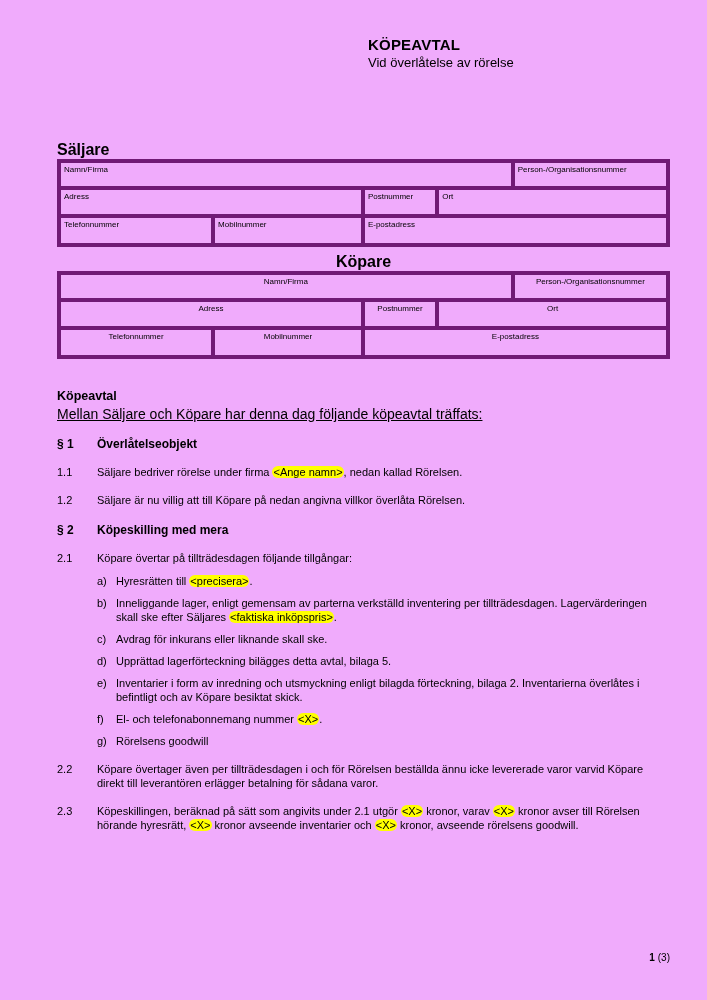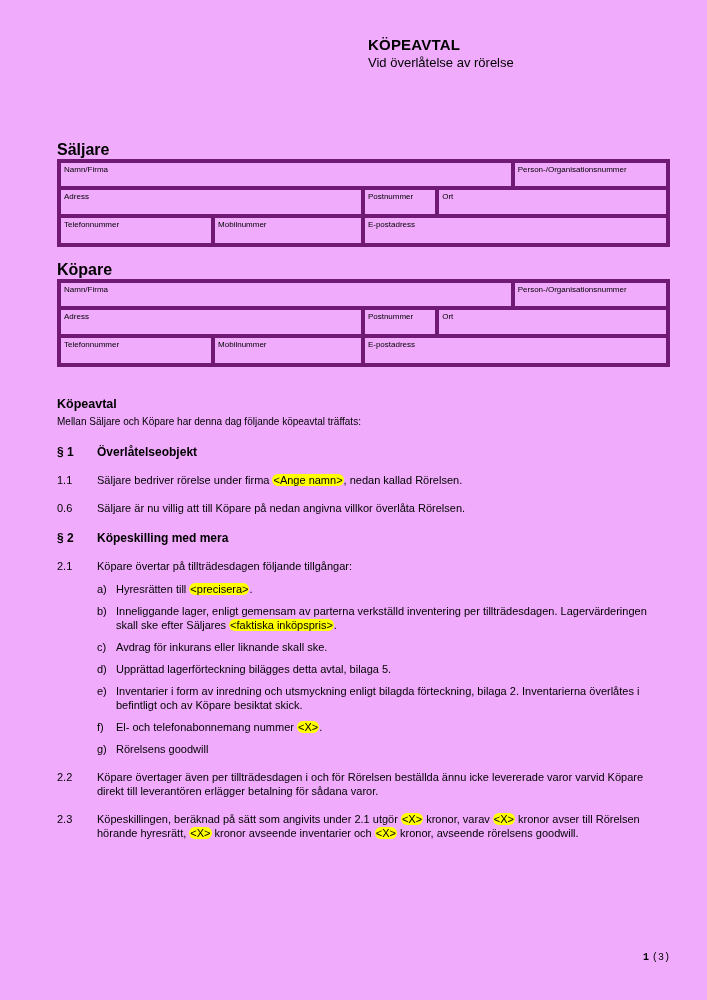--- a/index.html
+++ b/index.html
@@ -17,57 +17,57 @@
     overflow: hidden;
   }
 
   
   .titleblock { margin-left: 311px; }
   .doc-title { font-size: 15px; font-weight: bold; line-height: 18px; letter-spacing: .2px; }
   .doc-subtitle { font-size: 13px; line-height: 16px; margin-top: 1px; }
 
   
   .party-seller { margin-top: 72px; }
-  .party-buyer  { margin-top: 16px; }
+  .party-buyer  { margin-top: 8px; text-align: center; }
   .party-label { font-size: 16px; font-weight: bold; line-height: 13px; margin-bottom: 3px; }
   table.form { width: 100%; border-collapse: collapse; table-layout: fixed; }
   table.form td {
     border: 4px solid #701a75;
     font-size: 8px;
     line-height: 9px;
     padding: 2px 3px;
     vertical-align: top;
     overflow: hidden;
     white-space: nowrap;
   }
   tr.r1 td { height: 27px; }
   tr.r2 td { height: 28px; }
   tr.r3 td { height: 29px; }
 
   
   .agreement { margin-top: 30px; }
   .agr-heading { font-size: 12.5px; font-weight: bold; line-height: 15px; }
-  .agr-intro { font-size: 10px; line-height: 14px; margin-top: 3px; }
+  .agr-intro { font-size: 14px; line-height: 14px; margin-top: 3px; text-decoration: underline; }
 
   .sec-heading { display: flex; font-size: 12px; font-weight: bold; line-height: 14px; margin-top: 16px; margin-bottom: 14px; }
   .sec-num { width: 40px; flex: none; }
 
   .clause { display: flex; font-size: 11px; line-height: 14px; margin-bottom: 14px; }
   .clause-num { width: 40px; flex: none; }
   .clause-body { flex: 1; }
 
   .subitems { margin-top: 9px; }
   .subitem { display: flex; margin-bottom: 8px; font-size: 11px; line-height: 14px; }
   .subitem:last-child { margin-bottom: 0; }
   .subitem-letter { width: 19px; flex: none; }
   .subitem-body { flex: 1; }
 
   mark.ph { background: #ffff00; color: #000000; padding: 0 1px; border-radius: 6px; }
 
-  .page-number { position: absolute; right: 37px; bottom: 36px; font-size: 10px; line-height: 12px; font-family: Liberation Mono, monospace; }
+  .page-number { position: absolute; right: 37px; bottom: 36px; font-size: 10px; line-height: 12px; }
   .page-number .cur { font-weight: bold; }
   .page-number .tot { margin-left: 3px; }
 </style>
 </head>
 <body>
 
 <div class="page">
 
   <div class="titleblock">
     <div class="doc-title">KÖPEAVTAL</div>
@@ -140,21 +140,21 @@
         <span class="sec-num">§ 1</span>
         <span>Överlåtelseobjekt</span>
       </div>
 
     <div class="clause">
         <span class="clause-num">1.1</span>
         <span class="clause-body"><span>Säljare bedriver rörelse under firma </span><mark class="ph">&lt;Ange namn&gt;</mark><span>, nedan kallad Rörelsen.</span></span>
       </div>
 
     <div class="clause">
-        <span class="clause-num">0.6</span>
+        <span class="clause-num">1.2</span>
         <span class="clause-body">Säljare är nu villig att till Köpare på nedan angivna villkor överlåta Rörelsen.</span>
       </div>
 
     <div class="sec-heading">
         <span class="sec-num">§ 2</span>
         <span>Köpeskilling med mera</span>
       </div>
 
     <div class="clause">
       <span class="clause-num">2.1</span>

